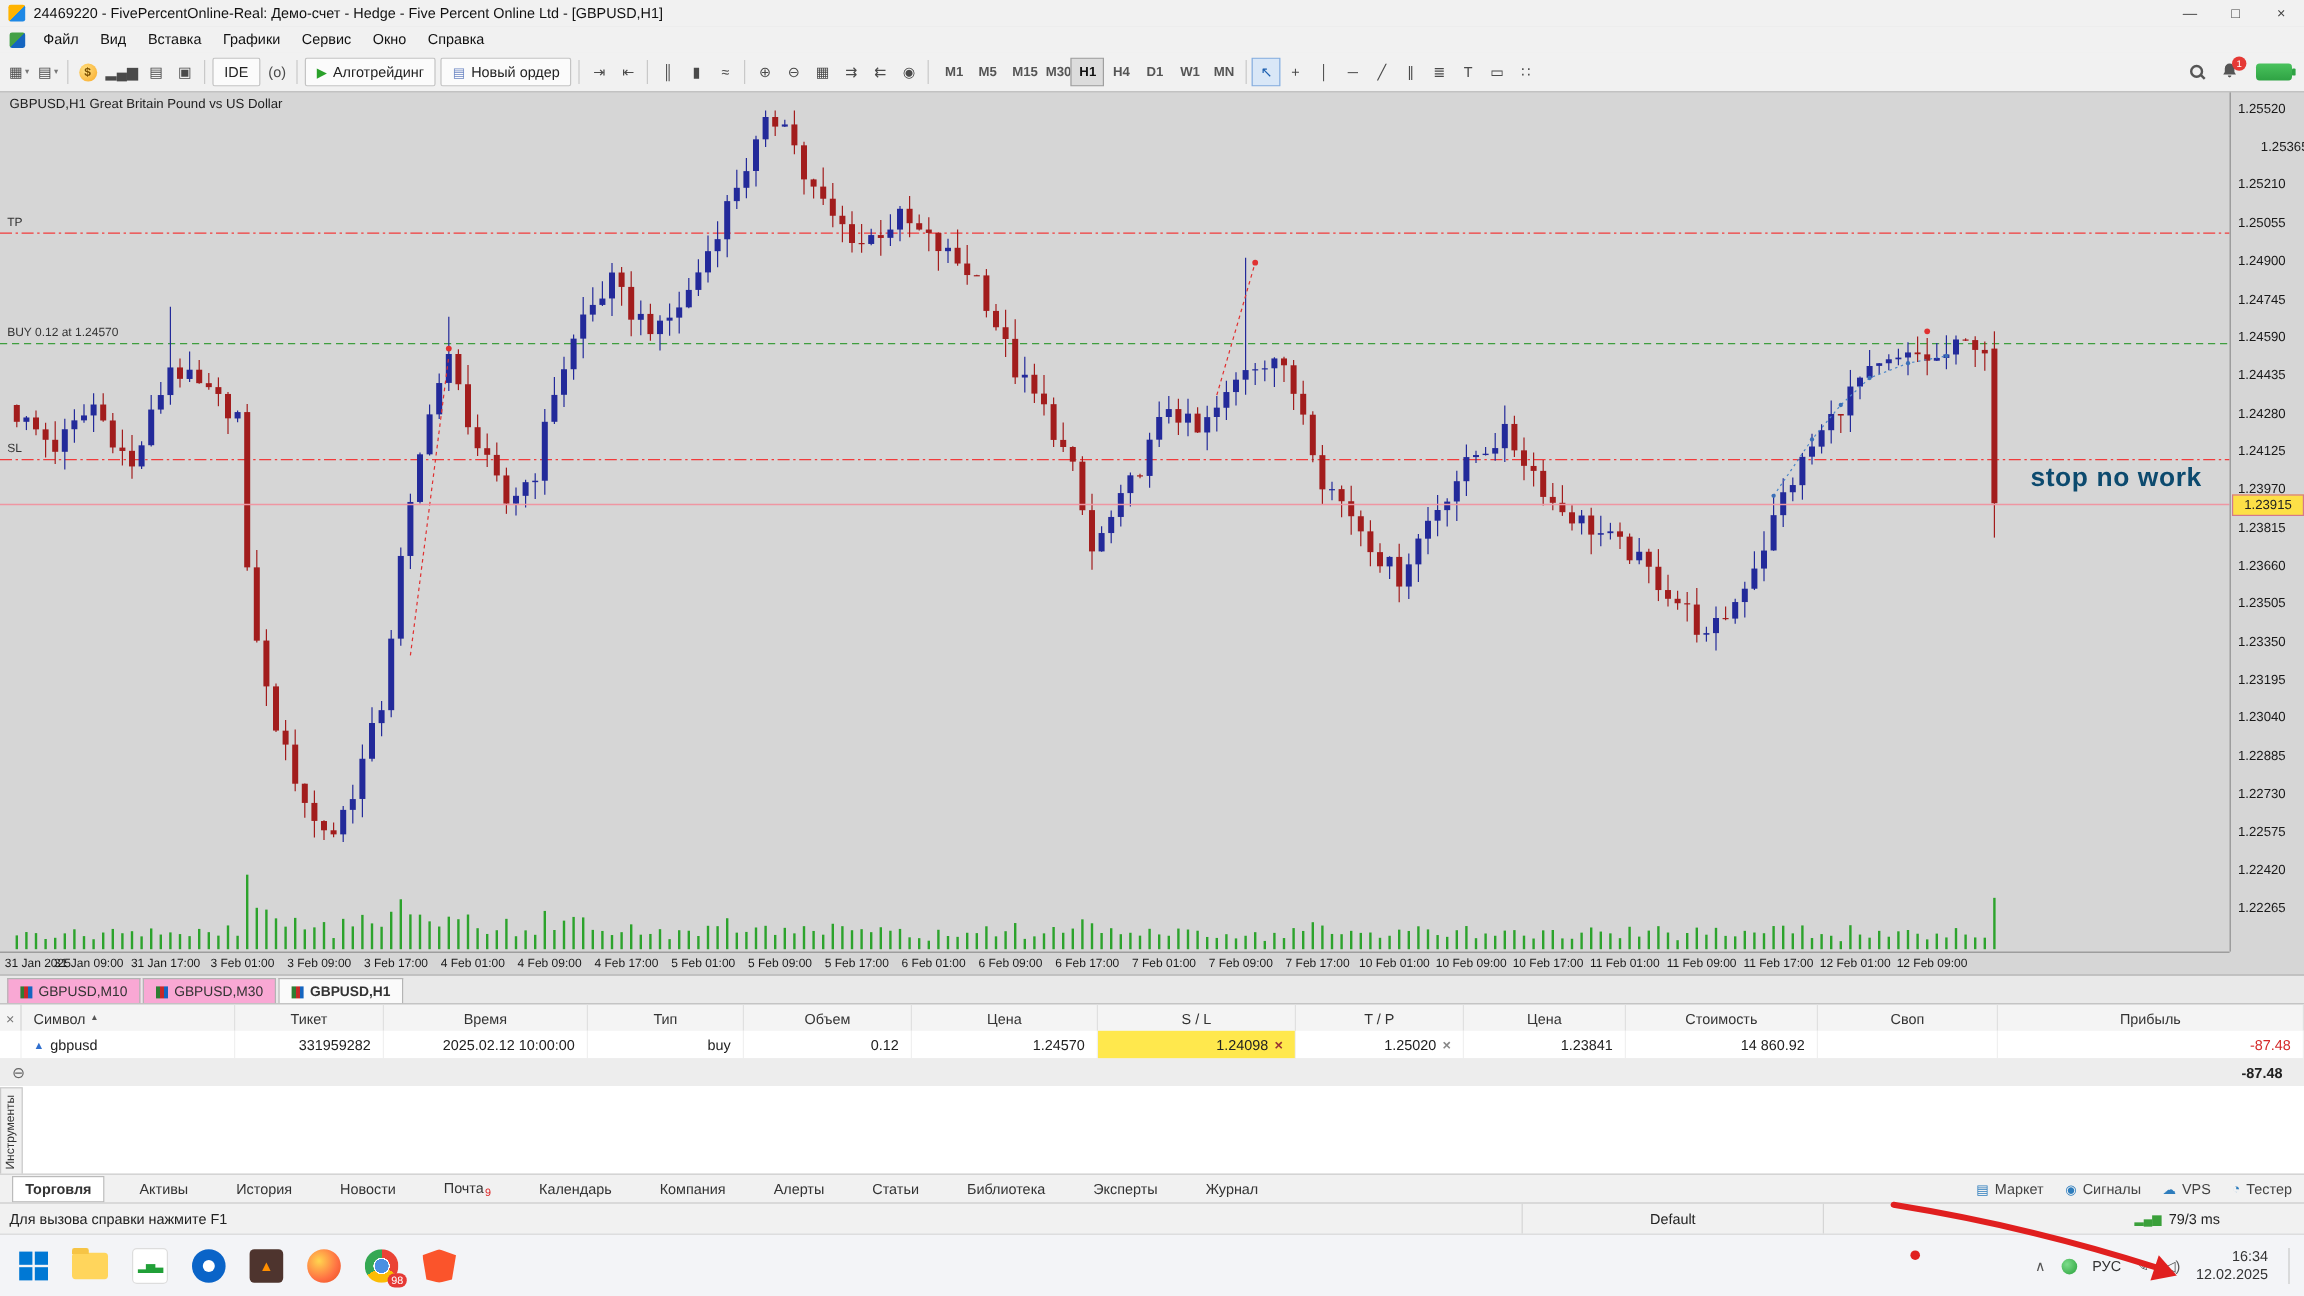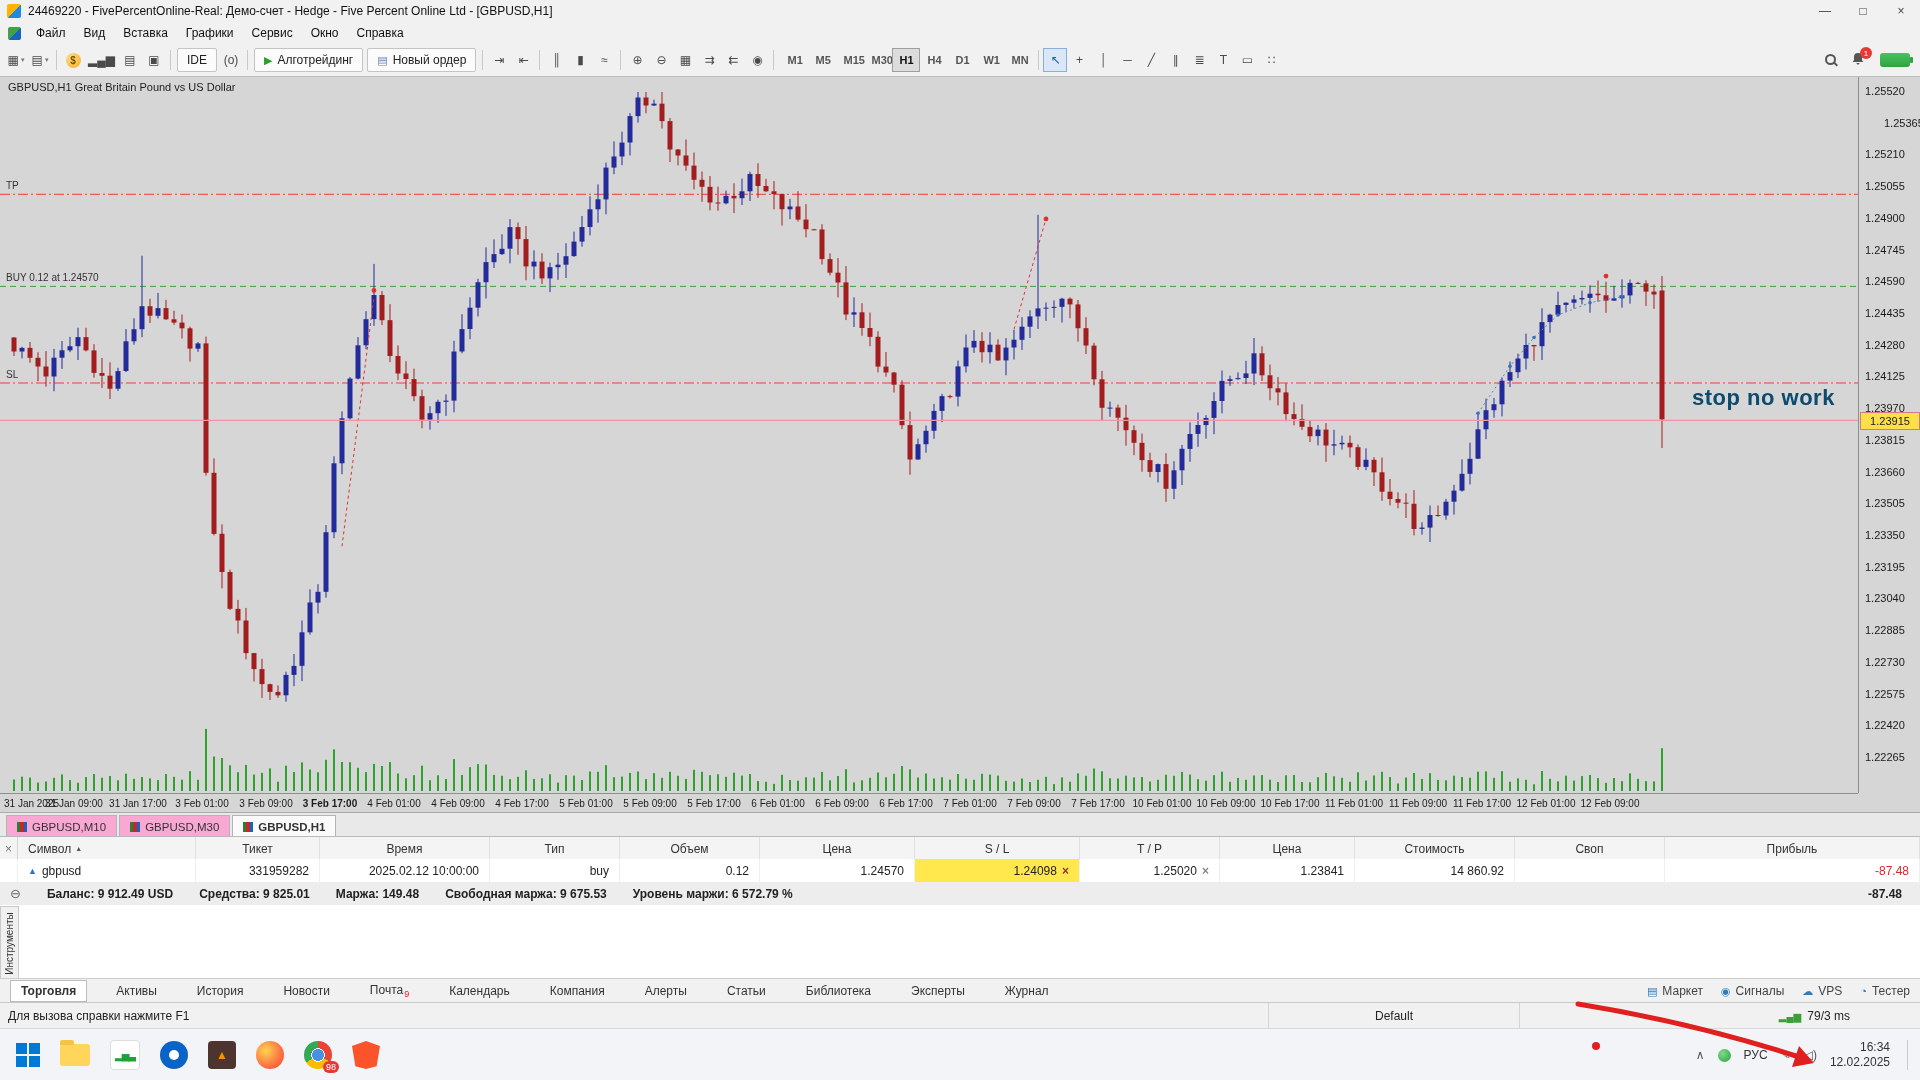--- a/index.html
+++ b/index.html
@@ -953,21 +953,21 @@
       <div class="pl" style="top: 642px;">1.22420</div>
       <div class="pl" style="top: 674px;">1.22265</div>
       <div class="pbadge" style="top: 335px;">1.23915</div>
     </div>
   <div id="time-axis">
       <div class="tl" style="left: 4px;">31 Jan 2025</div>
       <div class="tl" style="left: 74px; transform: translateX(-50%);">31 Jan 09:00</div>
       <div class="tl" style="left: 138px; transform: translateX(-50%);">31 Jan 17:00</div>
       <div class="tl" style="left: 202px; transform: translateX(-50%);">3 Feb 01:00</div>
       <div class="tl" style="left: 266px; transform: translateX(-50%);">3 Feb 09:00</div>
-      <div class="tl" style="left: 330px; transform: translateX(-50%); font-weight: bold;">3 Feb 17:00</div>
+      <div class="tl" style="left: 330px; transform: translateX(-50%);">3 Feb 17:00</div>
       <div class="tl" style="left: 394px; transform: translateX(-50%);">4 Feb 01:00</div>
       <div class="tl" style="left: 458px; transform: translateX(-50%);">4 Feb 09:00</div>
       <div class="tl" style="left: 522px; transform: translateX(-50%);">4 Feb 17:00</div>
       <div class="tl" style="left: 586px; transform: translateX(-50%);">5 Feb 01:00</div>
       <div class="tl" style="left: 650px; transform: translateX(-50%);">5 Feb 09:00</div>
       <div class="tl" style="left: 714px; transform: translateX(-50%);">5 Feb 17:00</div>
       <div class="tl" style="left: 778px; transform: translateX(-50%);">6 Feb 01:00</div>
       <div class="tl" style="left: 842px; transform: translateX(-50%);">6 Feb 09:00</div>
       <div class="tl" style="left: 906px; transform: translateX(-50%);">6 Feb 17:00</div>
       <div class="tl" style="left: 970px; transform: translateX(-50%);">7 Feb 01:00</div>
@@ -1033,27 +1033,20 @@
       <span>1.25020</span>
       <span class="xgray">×</span>
     </div>
     <div class="td r">1.23841</div>
     <div class="td r">14 860.92</div>
     <div class="td r"></div>
     <div class="td r profit">-87.48</div>
   </div>
 <div id="balance-row" class="abs">
   <span class="bminus">⊖</span>
-  <span id="balance-segs" style="display:flex;gap:26px">
-      <span class="bseg">Баланс: 9 912.49 USD</span>
-      <span class="bseg">Средства: 9 825.01</span>
-      <span class="bseg">Маржа: 149.48</span>
-      <span class="bseg">Свободная маржа: 9 675.53</span>
-      <span class="bseg">Уровень маржи: 6 572.79 %</span>
-    </span>
   <span id="balance-profit">-87.48</span>
 </div>
 
 <div id="toolbox-body" class="abs"></div>
 <div id="side-tab">
   <span>Инструменты</span>
 </div>
 
 <div id="bottom-tabs" class="abs">
   <div id="btabs">

